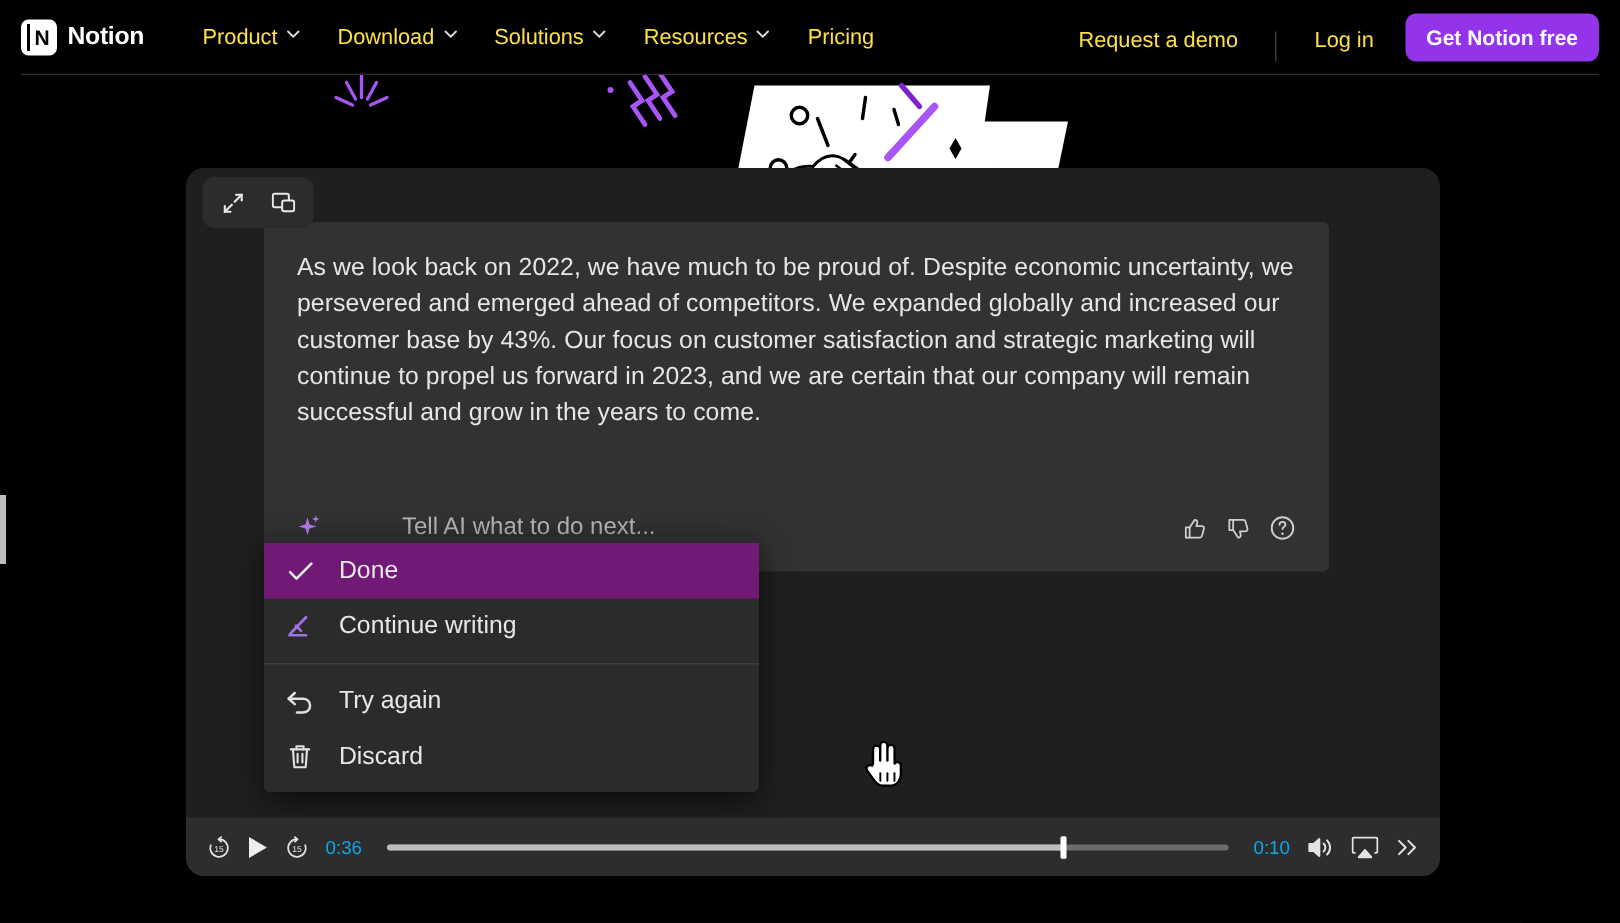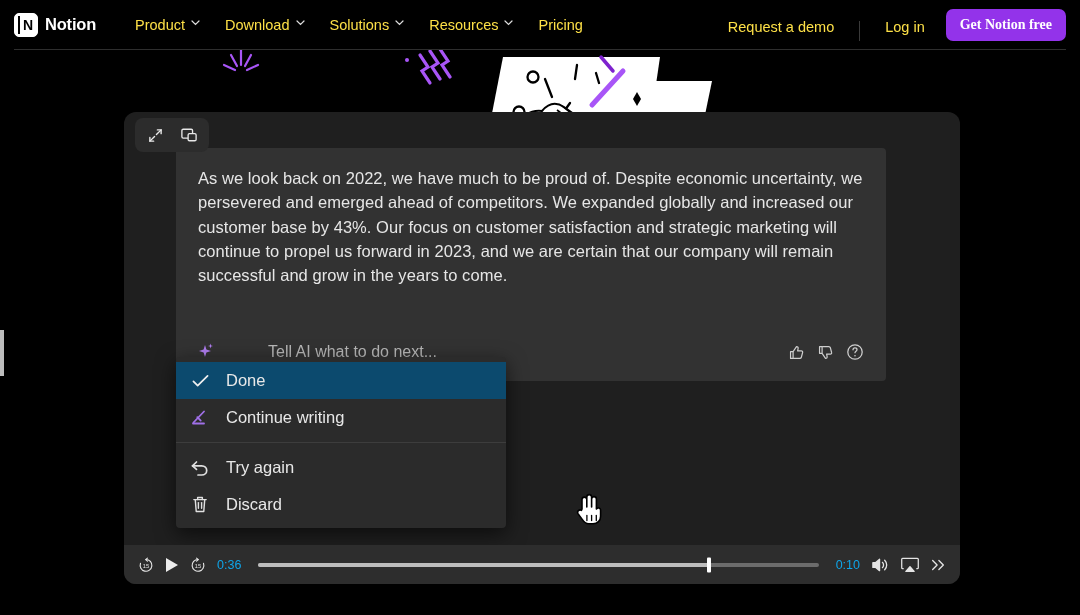--- a/index.html
+++ b/index.html
@@ -46,21 +46,21 @@
     white-space: nowrap;
   }
   .chev { width: 8px; height: 8px; position: relative; top: -1px; }
   .chev svg { display: block; }
   .nav-right { margin-left: auto; display: flex; align-items: flex-end; gap: 0; }
   .nav-right .nav-link { font-size: 14.5px; }
   .nav-div { width: 1px; height: 20px; background: #3a3a3a; margin: 0 12px; }
   .cta {
     background: #9333ea; color: #fff; font-size: 14px; font-weight: 600;
     padding: 8px 14px; border-radius: 7px; cursor: pointer; border: none;
-    font-family: Liberation Serif, serif;
+    font-family: Liberation Sans, sans-serif;
     margin-left: 8px;
   }
 
   
   .hero { position: absolute; top: 49px; left: 0; width: 1080px; height: 90px;
           overflow: hidden; background: #000; z-index: 5; }
 
   
   .video-panel {
     position: absolute; left: 124px; top: 112px;
@@ -104,21 +104,21 @@
     width: 330px; background: #2b2b2b;
     border-radius: 4px; padding: 5px 0 5px 0;
     box-shadow: 0 6px 20px rgba(0,0,0,.6);
     z-index: 8;
   }
   .menu-item {
     display: flex; align-items: center; height: 37px;
     padding: 0 14px; gap: 16px; cursor: pointer;
     color: #e8e8e8; font-size: 16.5px;
   }
-  .menu-item.active { background: #0c4a6e; }
+  .menu-item.active { background: #701a75; }
   .mi-icon { width: 20px; display: flex; align-items: center; justify-content: center; }
   .mi-icon.purple { color: #a070e8; }
   .menu-sep { height: 1px; background: #3d3d3d; margin: 6px 0; }
 
   
   .cursor { position: absolute; left: 452px; top: 381px; z-index: 30; pointer-events:none; }
 
   
   .ctrl-bar {
     position: absolute; left: 0; bottom: 0; width: 836px; height: 39px;

